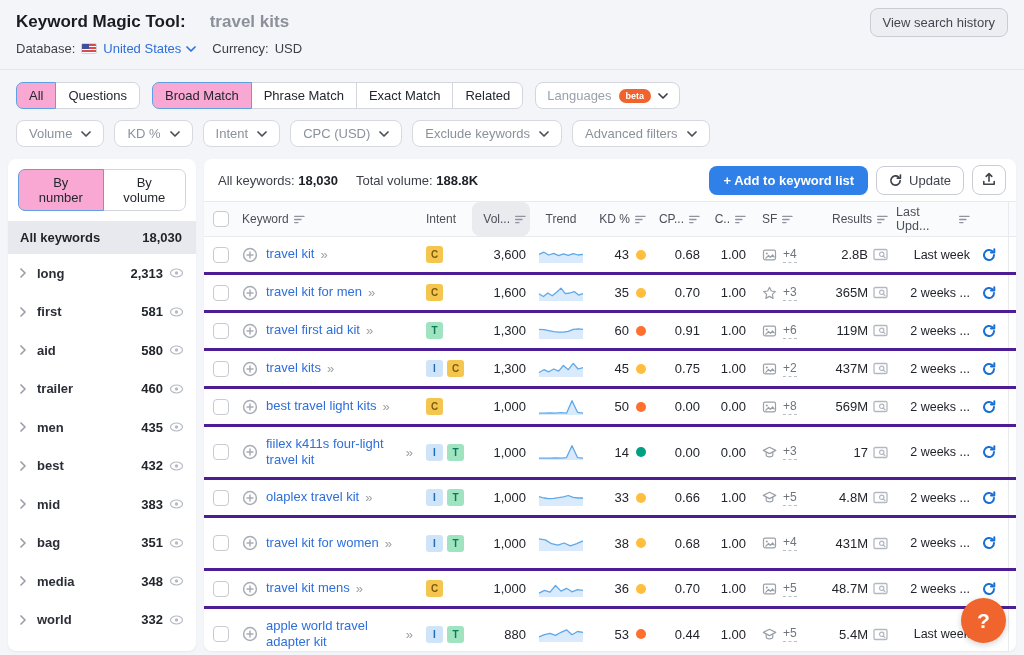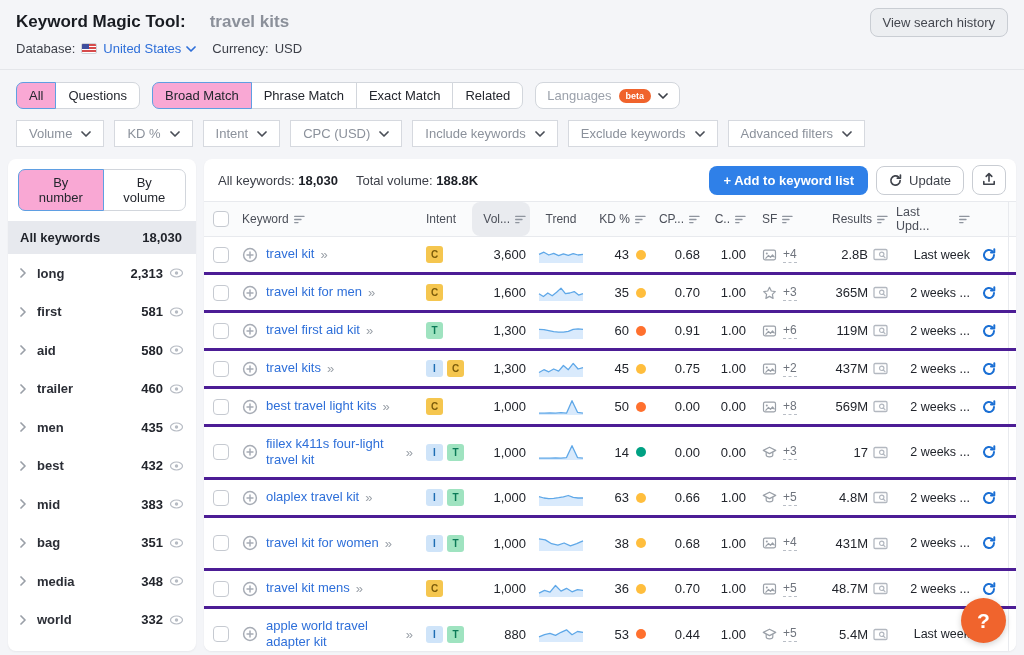--- a/index.html
+++ b/index.html
@@ -31,21 +31,21 @@
   .tab-btn:only-child { border-radius:7px; }
   .tab-btn.sel { background:#f9a8d4; border-color:#5f9fe2; z-index:2; }
   .lang-btn { display:flex; align-items:center; gap:7px; background:#fff; border:1px solid #d2d6dc;
               border-radius:8px; padding:5px 11px; font-size:13px; color:#9ba1ab; cursor:pointer; }
   .beta-badge { background:#f0632c; color:#fff; font-size:9px; font-weight:700; padding:2px 7px; border-radius:8px; }
   .lang-btn .chev { color:#3c4048; }
 
   
   .filters-row { display:flex; gap:10px; padding:11px 16px 12px; }
   .filter-pill { display:flex; align-items:center; gap:9px; background:#fff; border:1px solid #d6d9df;
-                 border-radius:0; padding:5px 12px; font-size:13px; color:#8b919b; cursor:pointer; }
+                 border-radius:8px; padding:5px 12px; font-size:13px; color:#8b919b; cursor:pointer; }
   .filter-pill .chev { color:#4a4e57; }
   .chev svg { display:block; }
 
   
   .content { display:flex; gap:8px; padding:0 8px; align-items:flex-start; }
   .card { background:#fff; border-radius:8px; box-shadow:0 1px 2px rgba(30,35,50,.06); overflow:hidden; }
   .sidebar { width:188px; height:492px; padding:10px; }
   .main { flex:1; height:492px; position:relative; }
 
   
@@ -191,28 +191,20 @@
     </div>
     <div class="filter-pill">
       <span>CPC (USD)</span>
       <span class="chev">
         <svg width="10" height="6" viewBox="0 0 10 6">
           <path d="M1 1l4 4 4-4" fill="none" stroke="currentColor" stroke-width="1.7" stroke-linecap="round" stroke-linejoin="round"></path>
         </svg>
       </span>
     </div>
     <div class="filter-pill">
-      <span>Include keywords</span>
-      <span class="chev">
-        <svg width="10" height="6" viewBox="0 0 10 6">
-          <path d="M1 1l4 4 4-4" fill="none" stroke="currentColor" stroke-width="1.7" stroke-linecap="round" stroke-linejoin="round"></path>
-        </svg>
-      </span>
-    </div>
-    <div class="filter-pill">
       <span>Exclude keywords</span>
       <span class="chev">
         <svg width="10" height="6" viewBox="0 0 10 6">
           <path d="M1 1l4 4 4-4" fill="none" stroke="currentColor" stroke-width="1.7" stroke-linecap="round" stroke-linejoin="round"></path>
         </svg>
       </span>
     </div>
     <div class="filter-pill">
       <span>Advanced filters</span>
       <span class="chev">
@@ -993,21 +985,21 @@
           </div>
           <div class="cell c-trend">
             <span>
               <svg class="spark" width="46" height="18" viewBox="0 0 46 18">
                 <path d="M1,17 L1.0,7.6 L5.9,9.0 L10.8,9.7 L15.7,9.3 L20.6,8.7 L25.4,7.9 L30.3,6.5 L35.2,8.3 L40.1,9.0 L45.0,9.0 L45,17 Z" fill="#d9eafc"></path>
                 <polyline points="1.0,7.6 5.9,9.0 10.8,9.7 15.7,9.3 20.6,8.7 25.4,7.9 30.3,6.5 35.2,8.3 40.1,9.0 45.0,9.0" fill="none" stroke="#5fa8e8" stroke-width="1.3" stroke-linejoin="round"></polyline>
               </svg>
             </span>
           </div>
           <div class="cell c-kd">
-            <span class="num">63</span>
+            <span class="num">33</span>
             <span class="kd-dot" style="background: rgb(255, 190, 61);"></span>
           </div>
           <div class="cell c-cpc">
             <span class="num">0.66</span>
           </div>
           <div class="cell c-com">
             <span class="num">1.00</span>
           </div>
           <div class="cell c-sf">
             <span class="sf-ic">

